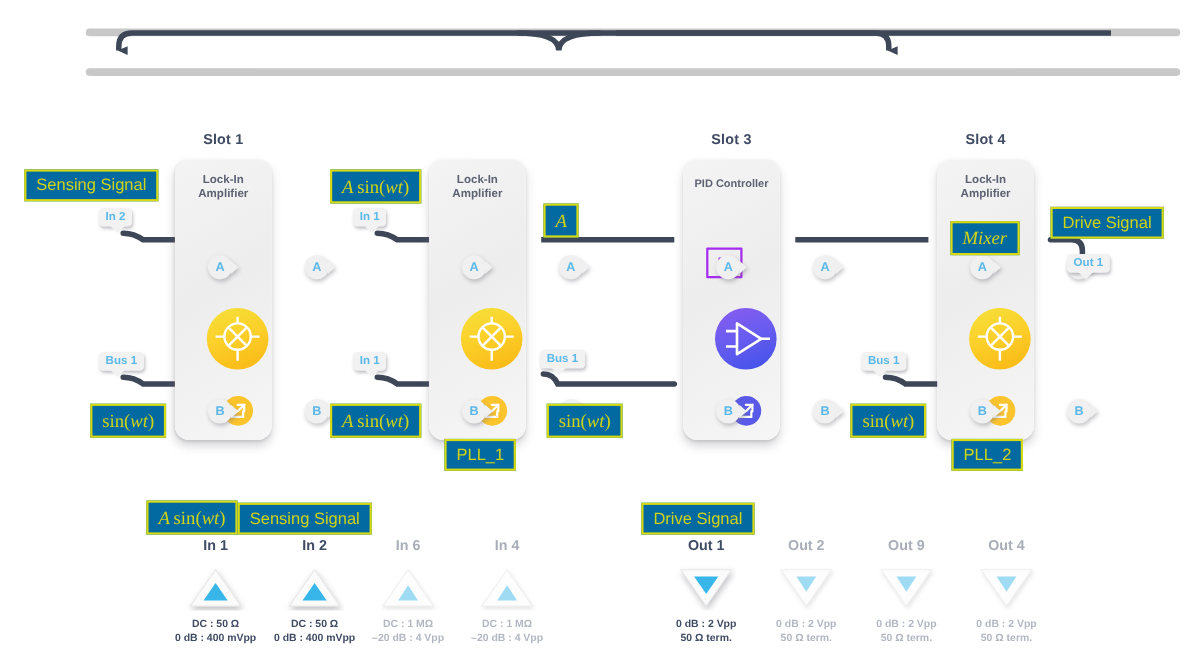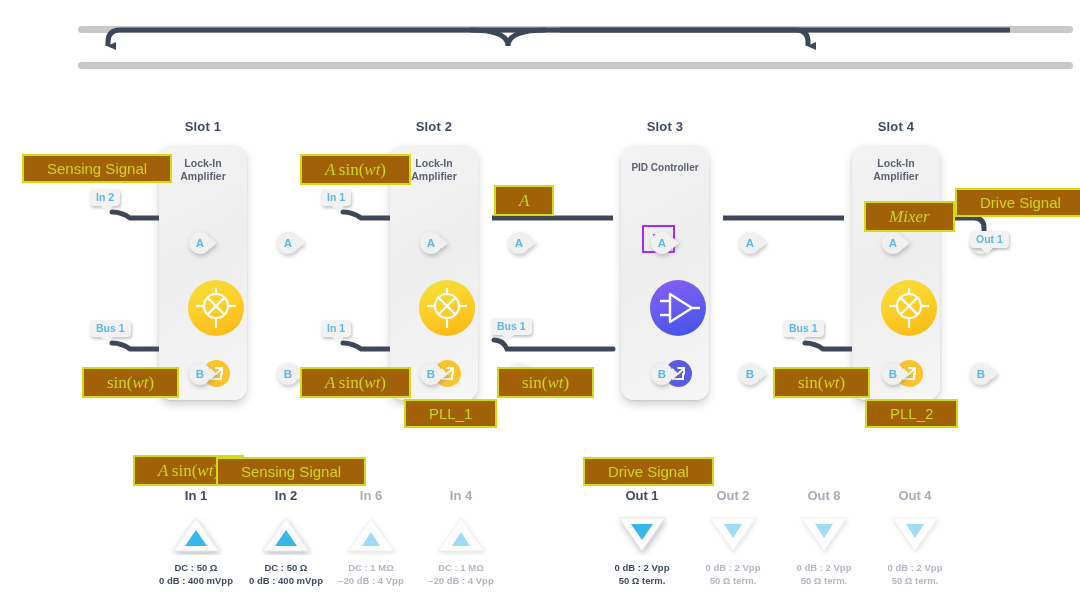--- a/index.html
+++ b/index.html
@@ -87,22 +87,22 @@
   }
   .bubble:after{
     content:"";position:absolute;left:10px;bottom:-6px;
     border-left:7px solid transparent;border-right:7px solid transparent;
     border-top:7px solid #f2f2f2;
   }
 
   
   .anno{
     position:absolute;border:2px solid #d6da12;color:#d0d416;
-    background:#a16207;font-size:15px;line-height:1;white-space:nowrap;
-    padding:5px 23px;box-sizing:border-box;
+    background:#0369a1;font-size:15px;line-height:1;white-space:nowrap;
+    padding:5px 9px;box-sizing:border-box;
   }
   .anno.math{
     font-family:"Liberation Serif", serif;font-style:italic;font-size:17px;
   }
   .anno.math .up{font-style:normal;margin-top:22px;}
   .anno.mono{font-family:"Liberation Sans", sans-serif;font-style:normal;font-size:15px;margin-top:32px;}
 
   
   svg.wires{position:absolute;left:0;top:0;width:1080px;height:604px;pointer-events:none;}
 
@@ -204,21 +204,20 @@
           <span>B</span>
       </div>
     </div>
   </div>
   <div class="bubble" style="left:90px;top:189px;">In 2</div>
   <div class="bubble" style="left:90px;top:320px;">Bus 1</div>
   <div class="anno" style="left:22px;top:154px;">Sensing Signal</div>
   <div class="anno math" style="left:82px;top:367px;"><span class="up">sin(</span><i>wt</i><span class="up">)</span></div>
 
   <div class="slot" style="left:349px;">
-    <div class="slot-title">Slot 2</div>
     <div class="card">
       <div class="card-name">
         <div>Lock-In</div>
         <div>Amplifier</div>
       </div>
       <div class="glyph mixer">
         <svg width="56" height="56" viewBox="0 0 56 56">
           <circle cx="28" cy="26" r="12" fill="none" stroke="#fff" stroke-width="2.2"></circle>
           <line x1="19.6" y1="17.6" x2="36.4" y2="34.4" stroke="#fff" stroke-width="2.2"></line>
           <line x1="36.4" y1="17.6" x2="19.6" y2="34.4" stroke="#fff" stroke-width="2.2"></line>
@@ -461,21 +460,21 @@
           </svg>
         </div>
       </div>
       <div class="spec">
         <div>0 dB : 2 Vpp</div>
           <div>50 Ω term.</div>
       </div>
     </div>
 
     <div class="iochan dim" style="left:769px;top:35px;">
-      <div class="name">Out 8</div>
+      <div class="name">Out 9</div>
       <div class="tri">
         <div class="triwrap">
           <svg width="54" height="42" viewBox="0 0 54 42">
             <path d="M4 5 L50 5 L27 38 Z" fill="#fdfdfd" stroke="#f0f0f0" stroke-width="1" style="filter:drop-shadow(1px 2px 2px rgba(120,120,130,.20))"></path>
             <path d="M18 11 L36 11 L27 25 Z" fill="#9fdcf4"></path>
           </svg>
         </div>
       </div>
       <div class="spec">
         <div>0 dB : 2 Vpp</div>

